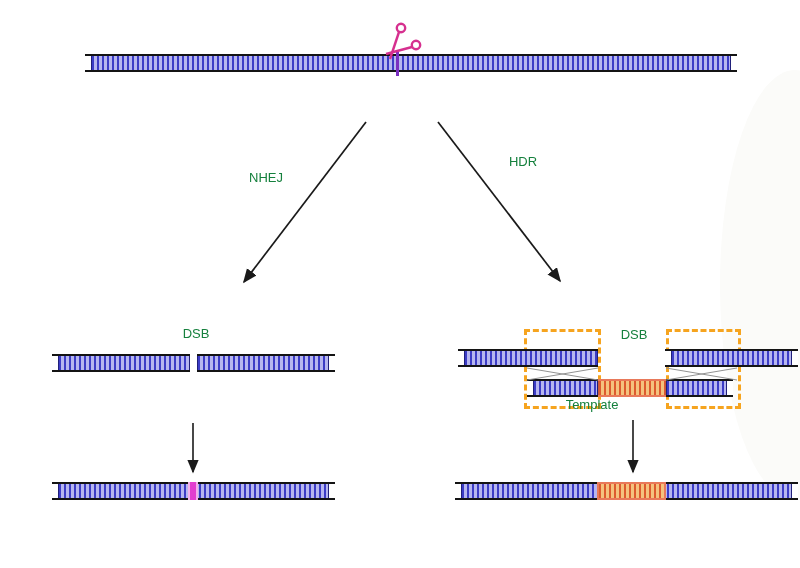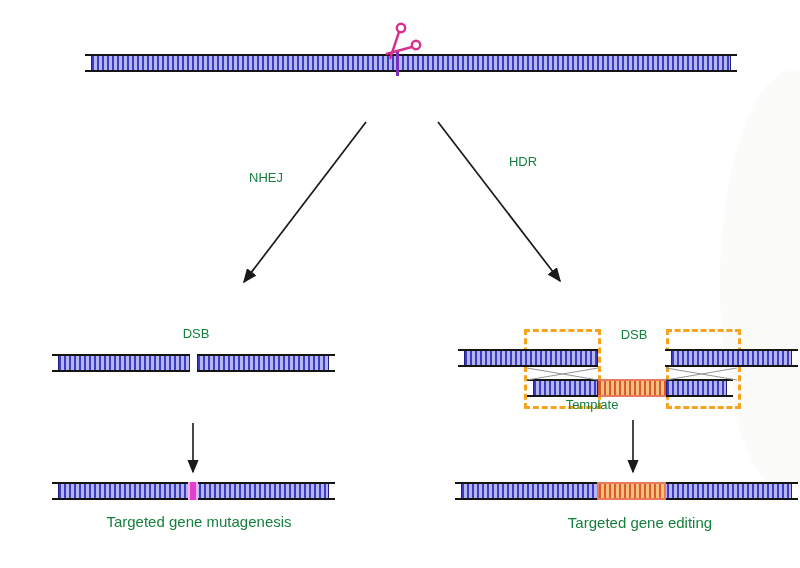--- a/index.html
+++ b/index.html
@@ -68,21 +68,20 @@
   </div>
   <div class="dna cap-r" style="left:197px; top:354px; width:138px;">
     <div class="stripes"></div>
   </div>
 
   <div class="dna cap-l cap-r" style="left:52px; top:482px; width:283px;">
     <div class="stripes"></div>
     <div class="insert pink" style="left:136px;"></div>
   </div>
 
-  <div class="lbl caption" style="left:199px; top:513px;">Targeted gene mutagenesis</div>
 
   <div class="lbl small" style="left:523px; top:154px;">HDR</div>
 
   <div class="lbl small" style="left:634px; top:327px;">DSB</div>
 
   <div class="hbox" style="left:524px; top:329px; width:77px; height:80px;"></div>
   <div class="hbox" style="left:666px; top:329px; width:75px; height:80px;"></div>
 
   <div class="dna cap-l" style="left:458px; top:349px; width:140px;">
     <div class="stripes"></div>
@@ -101,21 +100,20 @@
     <div class="stripes"></div>
   </div>
 
   <div class="lbl small" style="left:592px; top:397px;">Template</div>
 
   <div class="dna cap-l cap-r" style="left:455px; top:482px; width:343px;">
     <div class="stripes"></div>
     <div class="insert orange" style="left:142px; width:69px;"></div>
   </div>
 
-  <div class="lbl caption" style="left:640px; top:514px;">Targeted gene editing</div>
 
   <svg class="overlay" width="800" height="568" viewBox="0 0 800 568">
     <defs>
       <marker id="ah" markerWidth="10" markerHeight="9" refX="7.5" refY="3.5" orient="auto">
         <path d="M0,0 L8.5,3.5 L0,7 Z" fill="#1a1a1a"></path>
       </marker>
     </defs>
 
     <line x1="366" y1="122" x2="244" y2="282" stroke="#1a1a1a" stroke-width="1.7" marker-end="url(#ah)"></line>
     <line x1="438" y1="122" x2="560" y2="281" stroke="#1a1a1a" stroke-width="1.7" marker-end="url(#ah)"></line>

